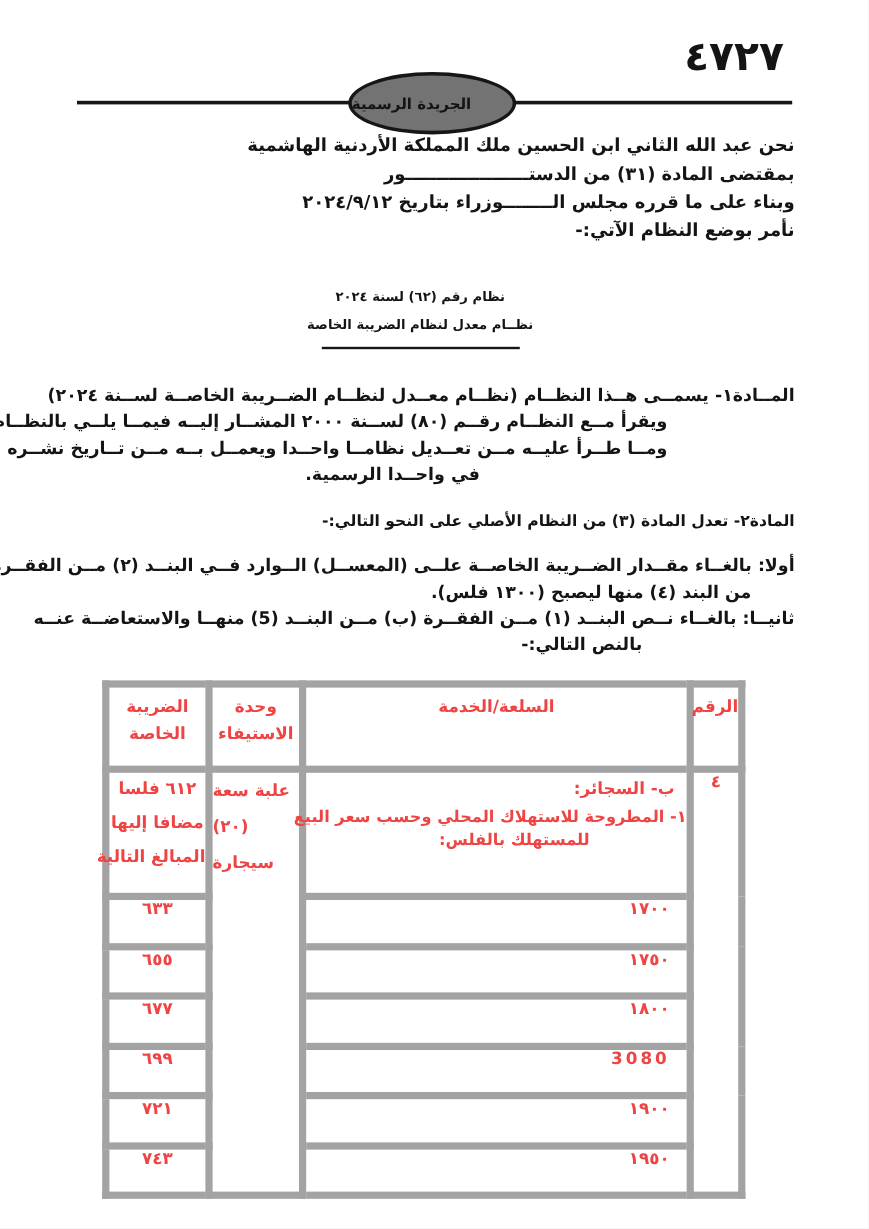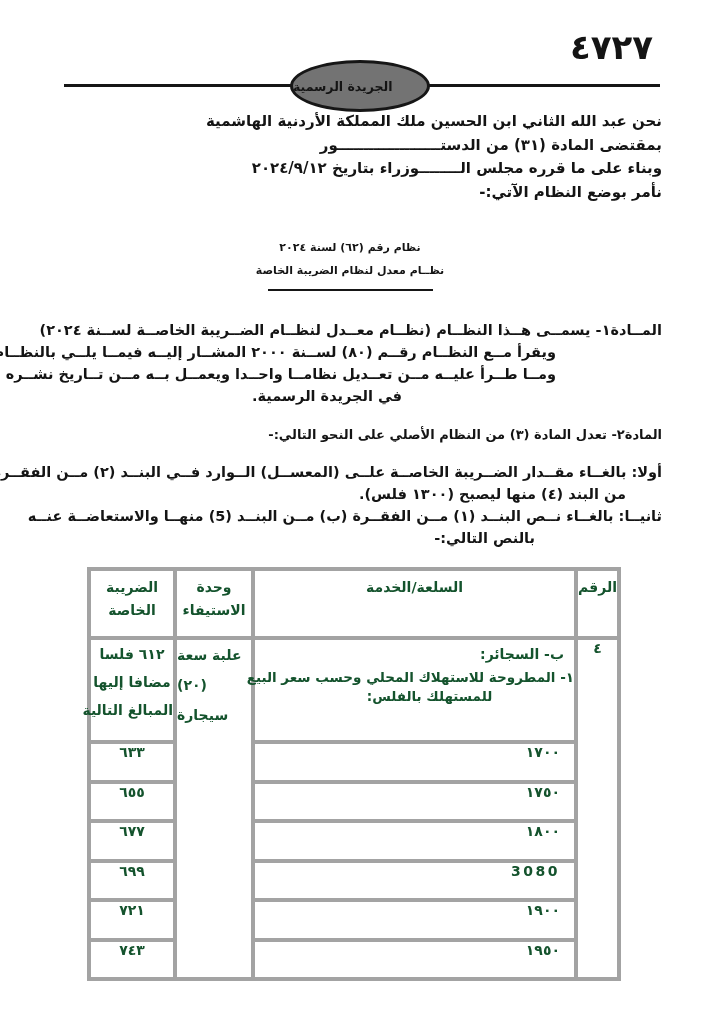--- a/index.html
+++ b/index.html
@@ -41,23 +41,23 @@
   .clauses{position:absolute;top:461px;right:62px;width:600px;text-align:right;font-size:14.5px;line-height:22px;}
   .c1-l2{margin-right:36px;width:460px;text-align:right;}
   .c2-l2{margin-right:127px;text-align:right;}
   
   .tax-table{
     position:absolute;top:567px;right:103px;
     border-collapse:collapse;table-layout:fixed;width:530px;
     font-size:14px;
   }
   .tax-table td,.tax-table th{
-    border:4px solid #a3a3a3;
+    border:6px solid #a3a3a3;
     padding:0;vertical-align:top;
-    font-weight:bold;color:#14532d;
+    font-weight:bold;color:#ef4444;
   }
   .tax-table th{height:60px;padding-top:5px;font-size:14px;line-height:23px;text-align:center;}
   .row-main td{height:100px;margin-top:40px;}
   .cell-rownum{text-align:center;padding-top:7px;}
   .cell-item .item-l1{text-align:right;padding:6px 10px 0 0;}
   .cell-item .item-l2{text-align:center;padding:7px 0 0 30px;font-size:13.5px;}
   .cell-item .item-l3{text-align:center;padding:3px 0 0 30px;font-size:13.5px;}
   .cell-unit div{text-align:left;line-height:30px;}
   .cell-unit{padding-top:5px;}
   .cell-taxintro div{text-align:center;line-height:28px;}
@@ -90,21 +90,21 @@
   <div class="title-block">
     <div class="nowrap">نظام رقم (٦٢) لسنة ٢٠٢٤</div>
     <div class="nowrap">نظــام معدل لنظام الضريبة الخاصة</div>
     <div class="title-underline"></div>
   </div>
 
   <div class="article1">
     <div class="nowrap">المــادة١- يسمــى هــذا النظــام (نظــام معــدل لنظــام الضــريبة الخاصــة لســنة ٢٠٢٤)</div>
     <div class="nowrap indent-cont">ويقرأ مــع النظــام رقــم (٨٠) لســنة ٢٠٠٠ المشــار إليــه فيمــا يلــي بالنظــام الأصلــي</div>
     <div class="nowrap indent-cont">ومــا طــرأ عليــه مــن تعــديل نظامــا واحــدا ويعمــل بــه مــن تــاريخ نشــره</div>
-    <div class="nowrap a1-last">في الجريدة الرسمية.</div>
+    <div class="nowrap a1-last">في واحــدا الرسمية.</div>
   </div>
 
   <div class="article2 nowrap">المادة٢- تعدل المادة (٣) من النظام الأصلي على النحو التالي:-</div>
 
   <div class="clauses">
     <div class="nowrap">أولا: بالغــاء مقــدار الضــريبة الخاصــة علــى (المعســل) الــوارد فــي البنــد (٢) مــن الفقــرة (أ)</div>
     <div class="nowrap c1-l2">من البند (٤) منها ليصبح (١٣٠٠ فلس).</div>
     <div class="nowrap">ثانيــا: بالغــاء نــص البنــد (١) مــن الفقــرة (ب) مــن البنــد (5) منهــا والاستعاضــة عنــه</div>
     <div class="nowrap c2-l2">بالنص التالي:-</div>
   </div>

